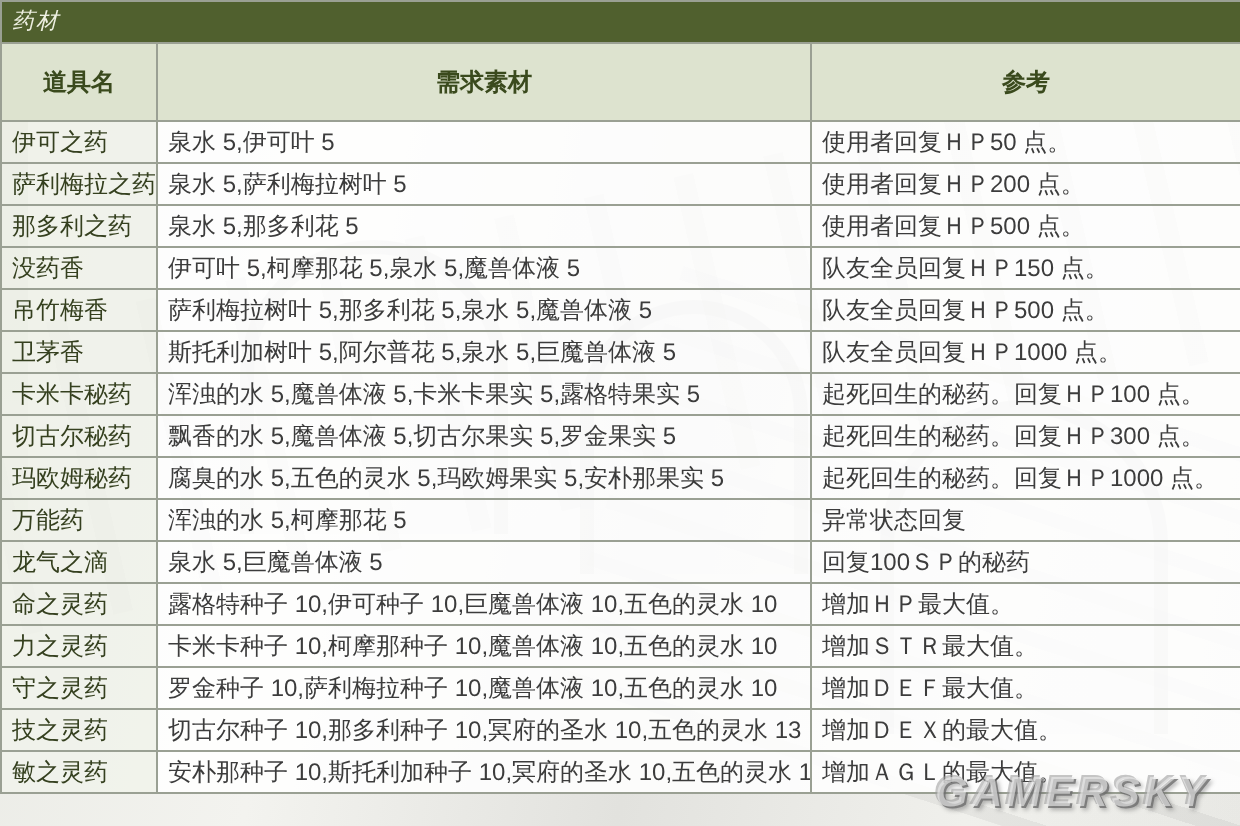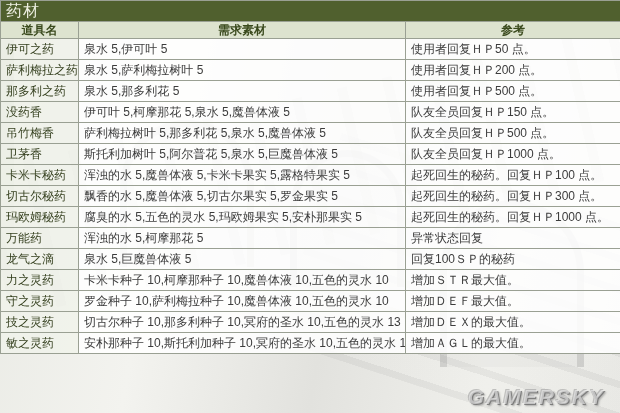--- a/index.html
+++ b/index.html
@@ -31,26 +31,26 @@
     position:absolute;left:0;top:0;z-index:1;
     width:620px;border-collapse:collapse;table-layout:fixed;
     font-size:12px;color:#3c3c3c;
   }
   table.herb td,table.herb th{
     border:1px solid #9aa093;overflow:hidden;white-space:nowrap;
     padding:0 0 0 5px;height:20px;line-height:20px;text-align:left;font-weight:normal;
   }
   th.title-bar{
     height:13px;line-height:13px;text-align:center;padding:0;
-    background:#50602e;color:#eef0e2;font-weight:bold;font-size:16px;
-    border:1px solid #44522a;letter-spacing:1px;
+    background:#50602e;color:#eef0e2;font-weight:bold;font-size:11px;
+    border:1px solid #44522a;letter-spacing:1px;font-style:italic;
   }
   tr.head th{
     background:#dde3cf;color:#3a4a1d;font-weight:bold;text-align:center;
-    height:16px;line-height:16px;padding:0;
+    height:16px;line-height:16px;padding:11px;
   }
   td.col-name{
     background:rgba(240,243,234,.88);text-align:center;padding:0 1px;color:#35401f;margin-left:17px;
   }
   td.col-materials{background:rgba(255,255,255,.87);}
   td.col-note{background:rgba(255,255,255,.87);}
   .c1{width:78px;} .c2{width:327px;} .c3{width:215px;}
   .watermark{
     position:absolute;right:15px;bottom:4px;z-index:2;
     font-size:21px;font-weight:bold;font-style:italic;letter-spacing:2px;
@@ -138,20 +138,25 @@
           <td class="col-name">万能药</td>
           <td class="col-materials">浑浊的水 5,柯摩那花 5</td>
           <td class="col-note">异常状态回复</td>
         </tr>
         <tr>
           <td class="col-name">龙气之滴</td>
           <td class="col-materials">泉水 5,巨魔兽体液 5</td>
           <td class="col-note">回复100ＳＰ的秘药</td>
         </tr>
         <tr>
+          <td class="col-name">命之灵药</td>
+          <td class="col-materials">露格特种子 10,伊可种子 10,巨魔兽体液 10,五色的灵水 10</td>
+          <td class="col-note">增加ＨＰ最大值。</td>
+        </tr>
+        <tr>
           <td class="col-name">力之灵药</td>
           <td class="col-materials">卡米卡种子 10,柯摩那种子 10,魔兽体液 10,五色的灵水 10</td>
           <td class="col-note">增加ＳＴＲ最大值。</td>
         </tr>
         <tr>
           <td class="col-name">守之灵药</td>
           <td class="col-materials">罗金种子 10,萨利梅拉种子 10,魔兽体液 10,五色的灵水 10</td>
           <td class="col-note">增加ＤＥＦ最大值。</td>
         </tr>
         <tr>

